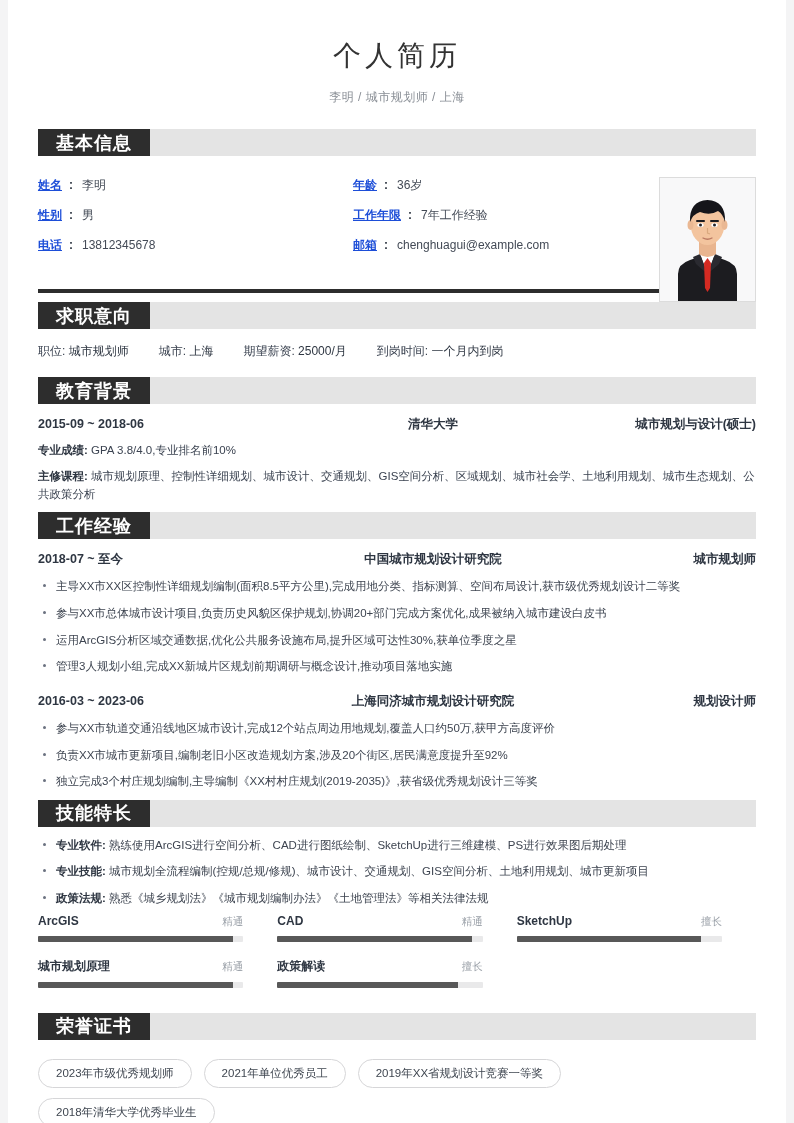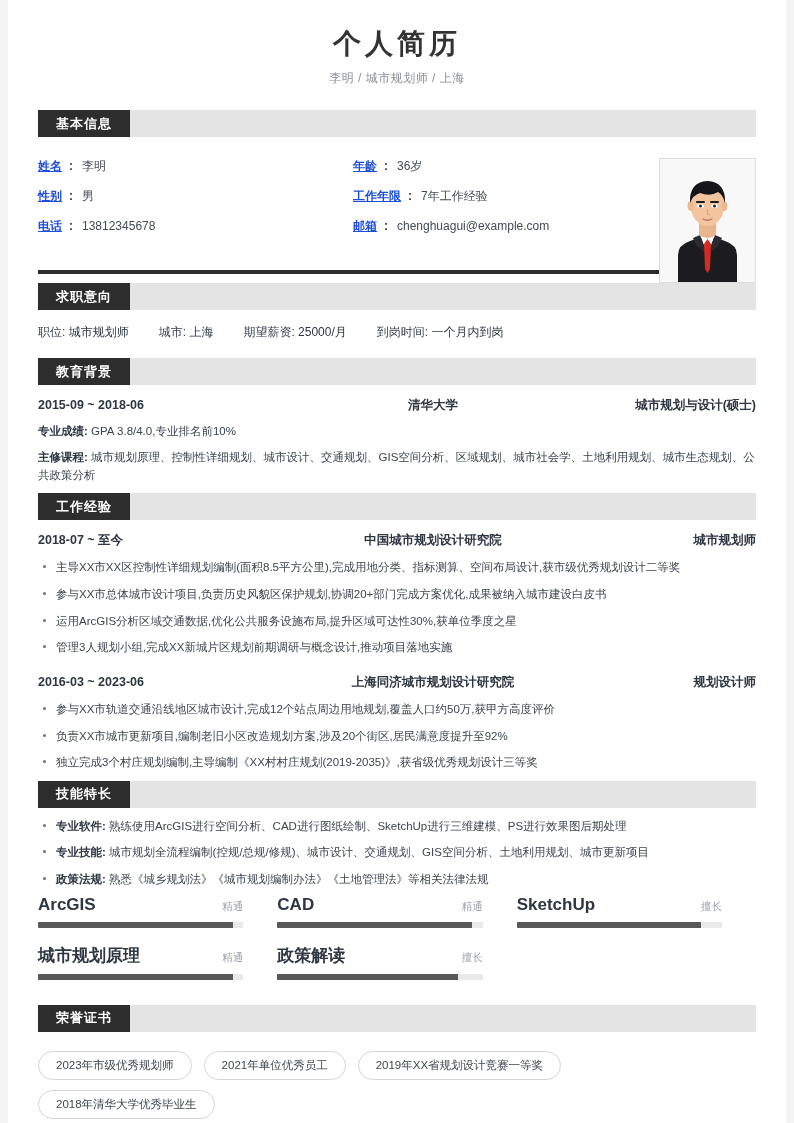--- a/index.html
+++ b/index.html
@@ -27,46 +27,46 @@
   }
 
   
   .doc-header {
     text-align: center;
     padding-top: 22px;
     padding-bottom: 14px;
   }
   .doc-title {
     font-size: 28px;
-    font-weight: bold;
+    font-weight: normal;
     color: #333333;
     letter-spacing: 4px;
     line-height: 1.25;
-    margin: 4px;
+    margin: 16px;
   }
   .doc-subtitle {
     font-size: 12px;
     color: #8a8f96;
     margin-top: 9px;
     letter-spacing: 0.5px;
   }
 
   
   .section-bar {
     display: flex;
     align-items: stretch;
     height: 27px;
     background: #e4e4e4;
     margin-top: 9px;
     margin-bottom: 9px;
   }
   .section-bar .tag {
     background: #2d2d2d;
     color: #ffffff;
-    font-size: 13px;
+    font-size: 18px;
     font-weight: bold;
     letter-spacing: 1px;
     padding: 0 18px;
     display: flex;
     align-items: center;
     white-space: nowrap;
   }
   .section-bar .rest { flex: 1; }
 
   
@@ -191,21 +191,21 @@
     padding-right: 34px;
     margin-bottom: 16px;
   }
   .bar-top {
     display: flex;
     justify-content: space-between;
     align-items: baseline;
     margin-bottom: 7px;
   }
   .bar-name {
-    font-size: 17px;
+    font-size: 12px;
     font-weight: bold;
     color: #2e3642;
   }
   .bar-level {
     font-size: 10.5px;
     color: #9aa0a8;
   }
   .bar-track {
     height: 6px;
     background: #e9e9ea;

